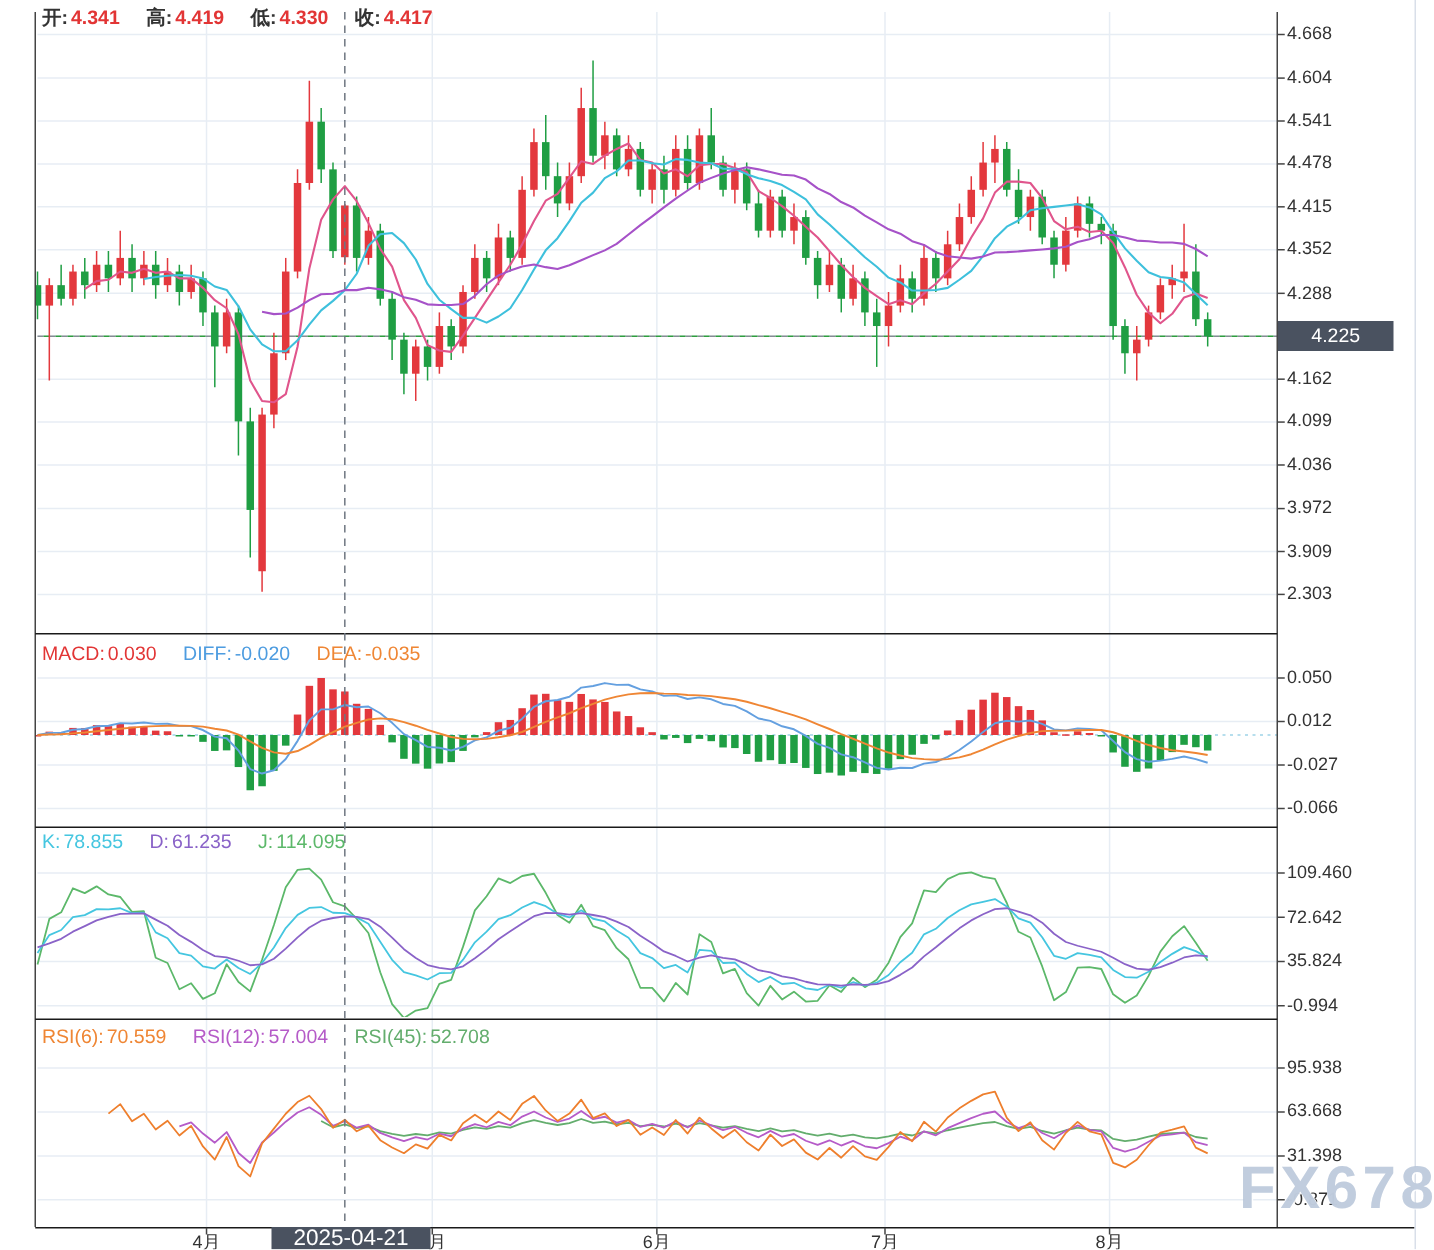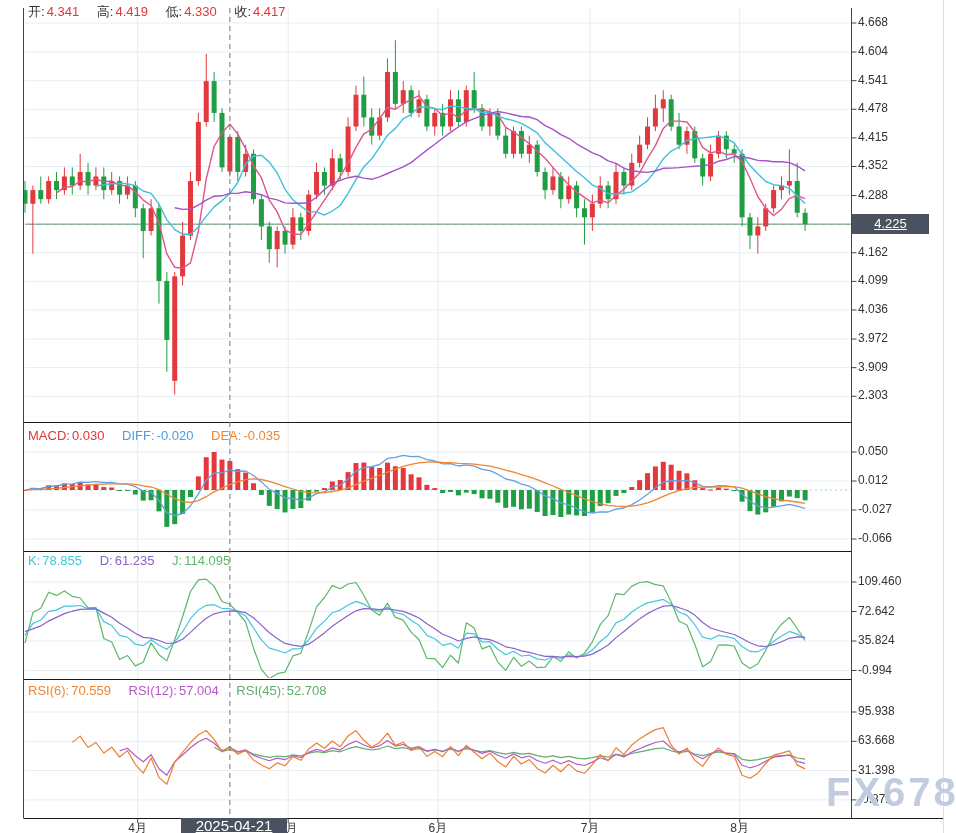--- a/index.html
+++ b/index.html
@@ -16,21 +16,21 @@
   .purple{color:#a652c8;}
   .blue{color:#4d9ce0;}
   .orange{color:#ef8634;}
   .kcyan{color:#45c6e0;}
   .dpurple{color:#8a63c8;}
   .jgreen{color:#5cb86a;}
   .r12{color:#b55bc8;}
   .r24{color:#63ad6d;}
   #labels .ax{position:absolute;font-size:12px;color:#333;z-index:1;}
   #labels .mon{position:absolute;font-size:12px;color:#333;z-index:1;}
-  .badge{position:absolute;background:#4a5260;color:#fff;z-index:4;text-align:center;text-decoration:underline;}
+  .badge{position:absolute;background:#4a5260;color:#fff;z-index:4;text-align:center;}
   .badge.price{left:852px;top:214px;width:77px;height:20px;font-size:13px;line-height:20px;}
   .badge.date{left:181px;top:818px;width:106px;height:15px;font-size:15px;line-height:15px;}
   .watermark{position:absolute;left:826px;top:770px;z-index:5;font-size:40px;font-weight:bold;
     letter-spacing:3px;color:rgba(177,193,214,0.8);text-shadow:1px 1px 0 rgba(255,255,255,0.9);}
 </style>
 </head>
 <body>
 
 <div class="stage">
   <svg id="chart" width="956" height="833">
@@ -467,21 +467,21 @@
       <div class="ax" style="left: 858px; top: 733.3px;">63.668</div>
       <div class="ax" style="left: 858px; top: 762.6px;">31.398</div>
       <div class="ax" style="left: 858px; top: 791.9px;">-0.871</div>
       <div class="mon" style="left: 137.684px; top: 820px; transform: translateX(-50%);">4月</div>
       <div class="mon" style="left: 288.192px; top: 820px; transform: translateX(-50%);">5月</div>
       <div class="mon" style="left: 437.912px; top: 820px; transform: translateX(-50%);">6月</div>
       <div class="mon" style="left: 589.996px; top: 820px; transform: translateX(-50%);">7月</div>
       <div class="mon" style="left: 739.716px; top: 820px; transform: translateX(-50%);">8月</div>
     </div>
 
-  <div class="legend" style="left:28px;top:3px;">
+  <div class="legend" style="left:28px;top:3px;font-weight:bold;">
     <span class="lbl">开:</span><span class="red gap">4.341</span>
     <span class="lbl">高:</span><span class="red gap">4.419</span>
     <span class="lbl">低:</span><span class="red gap">4.330</span>
     <span class="lbl">收:</span><span class="red">4.417</span>
   </div>
   <div class="legend" style="left:28px;top:428px;">
     <span class="red">MACD:</span><span class="red gap">0.030</span>
     <span class="blue">DIFF:</span><span class="blue gap">-0.020</span>
     <span class="orange">DEA:</span><span class="orange">-0.035</span>
   </div>

